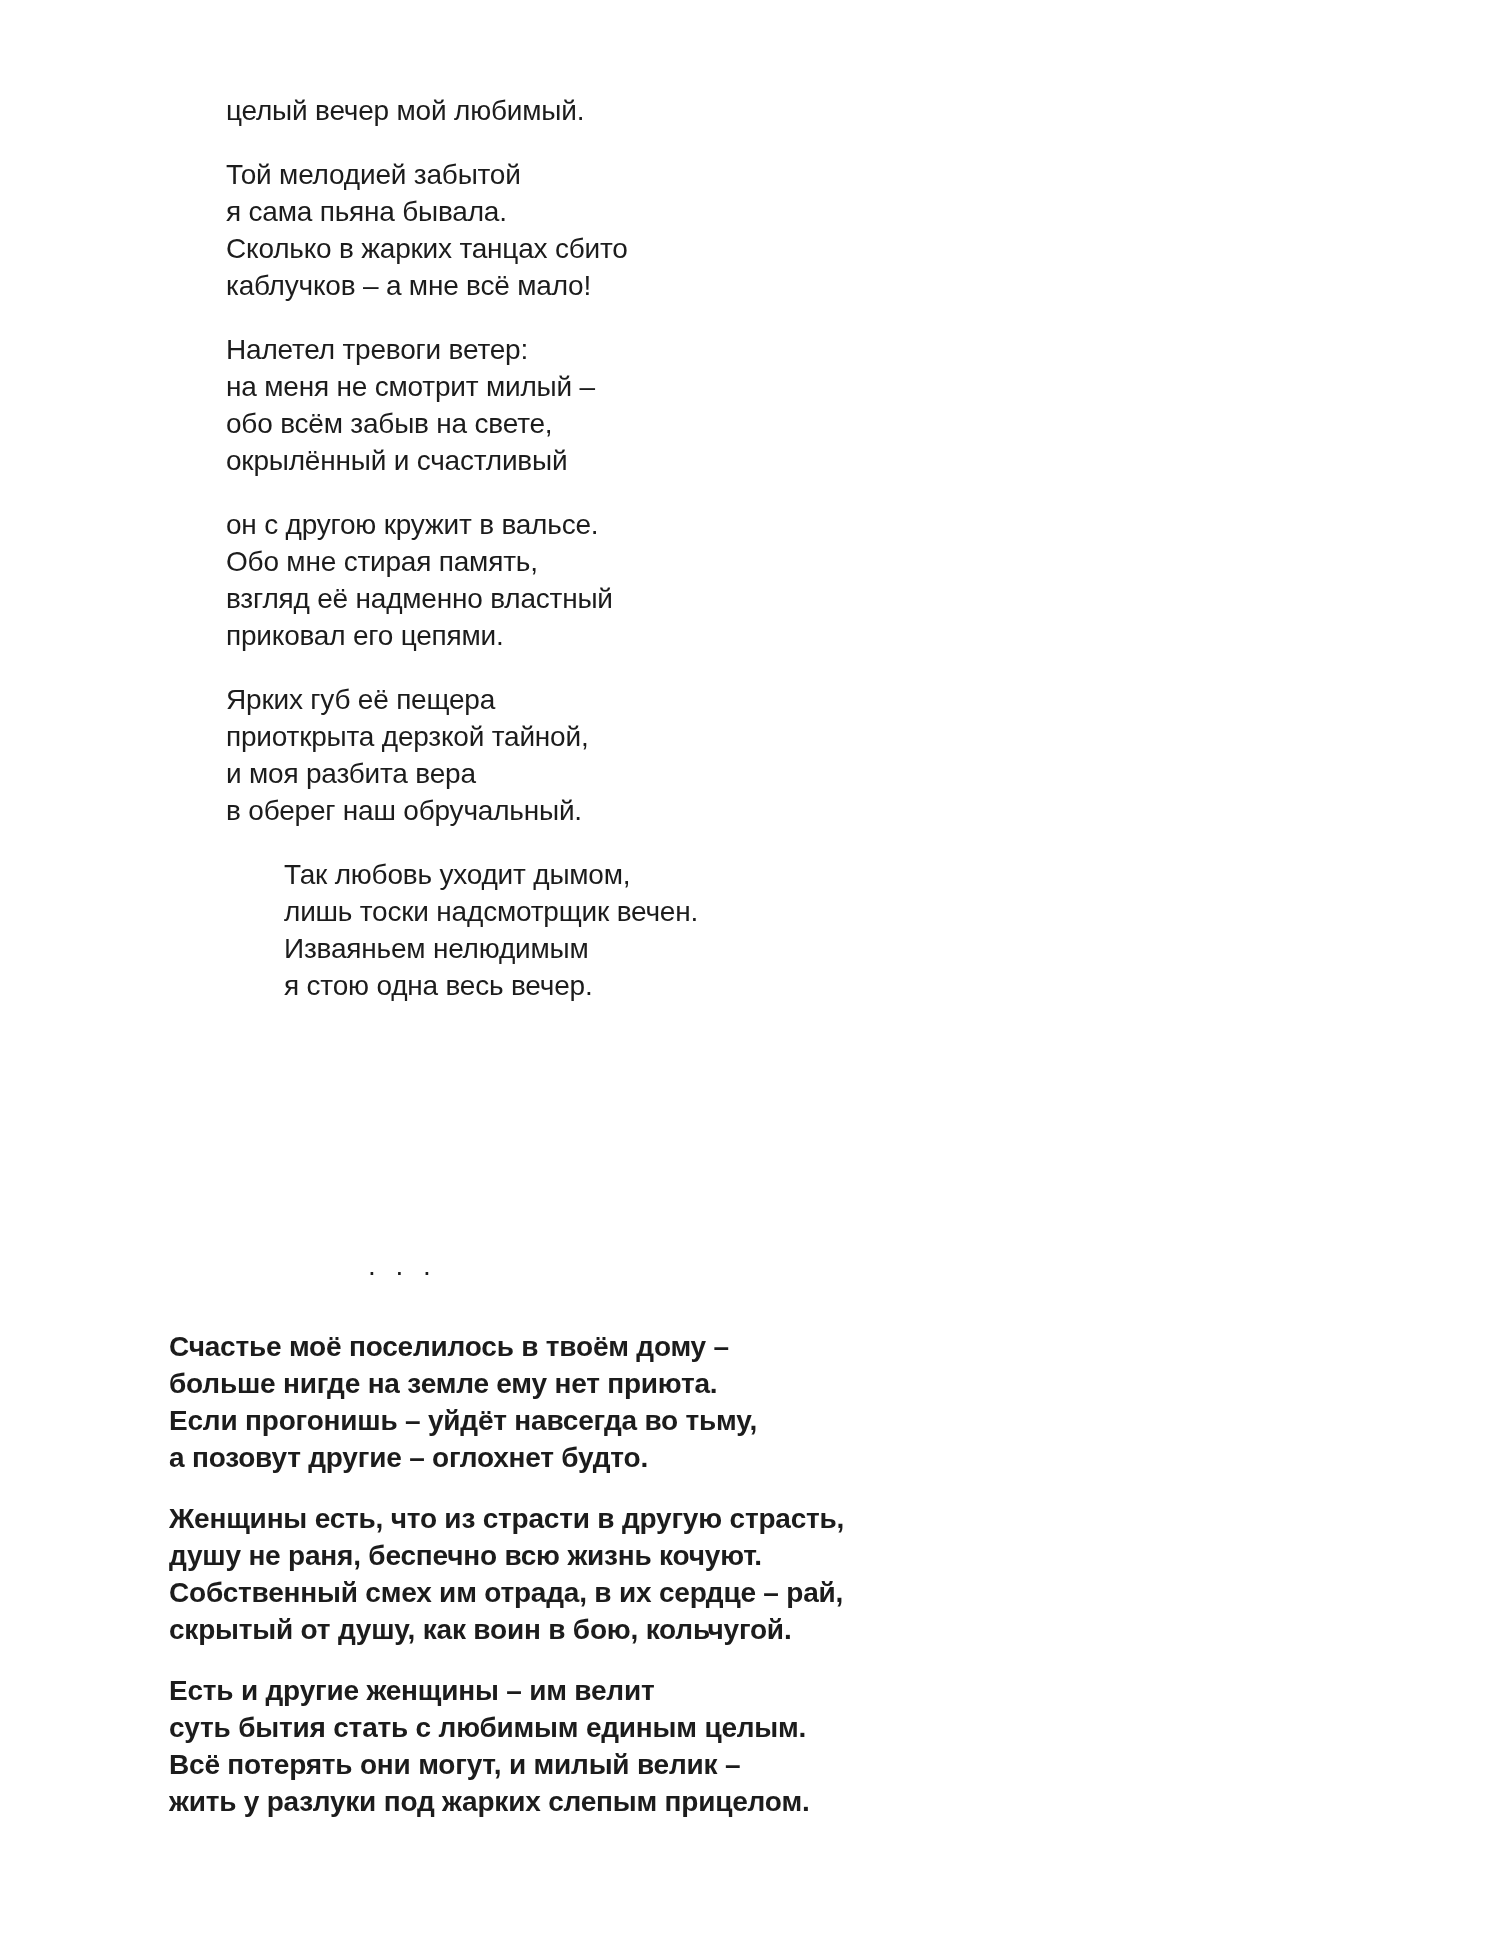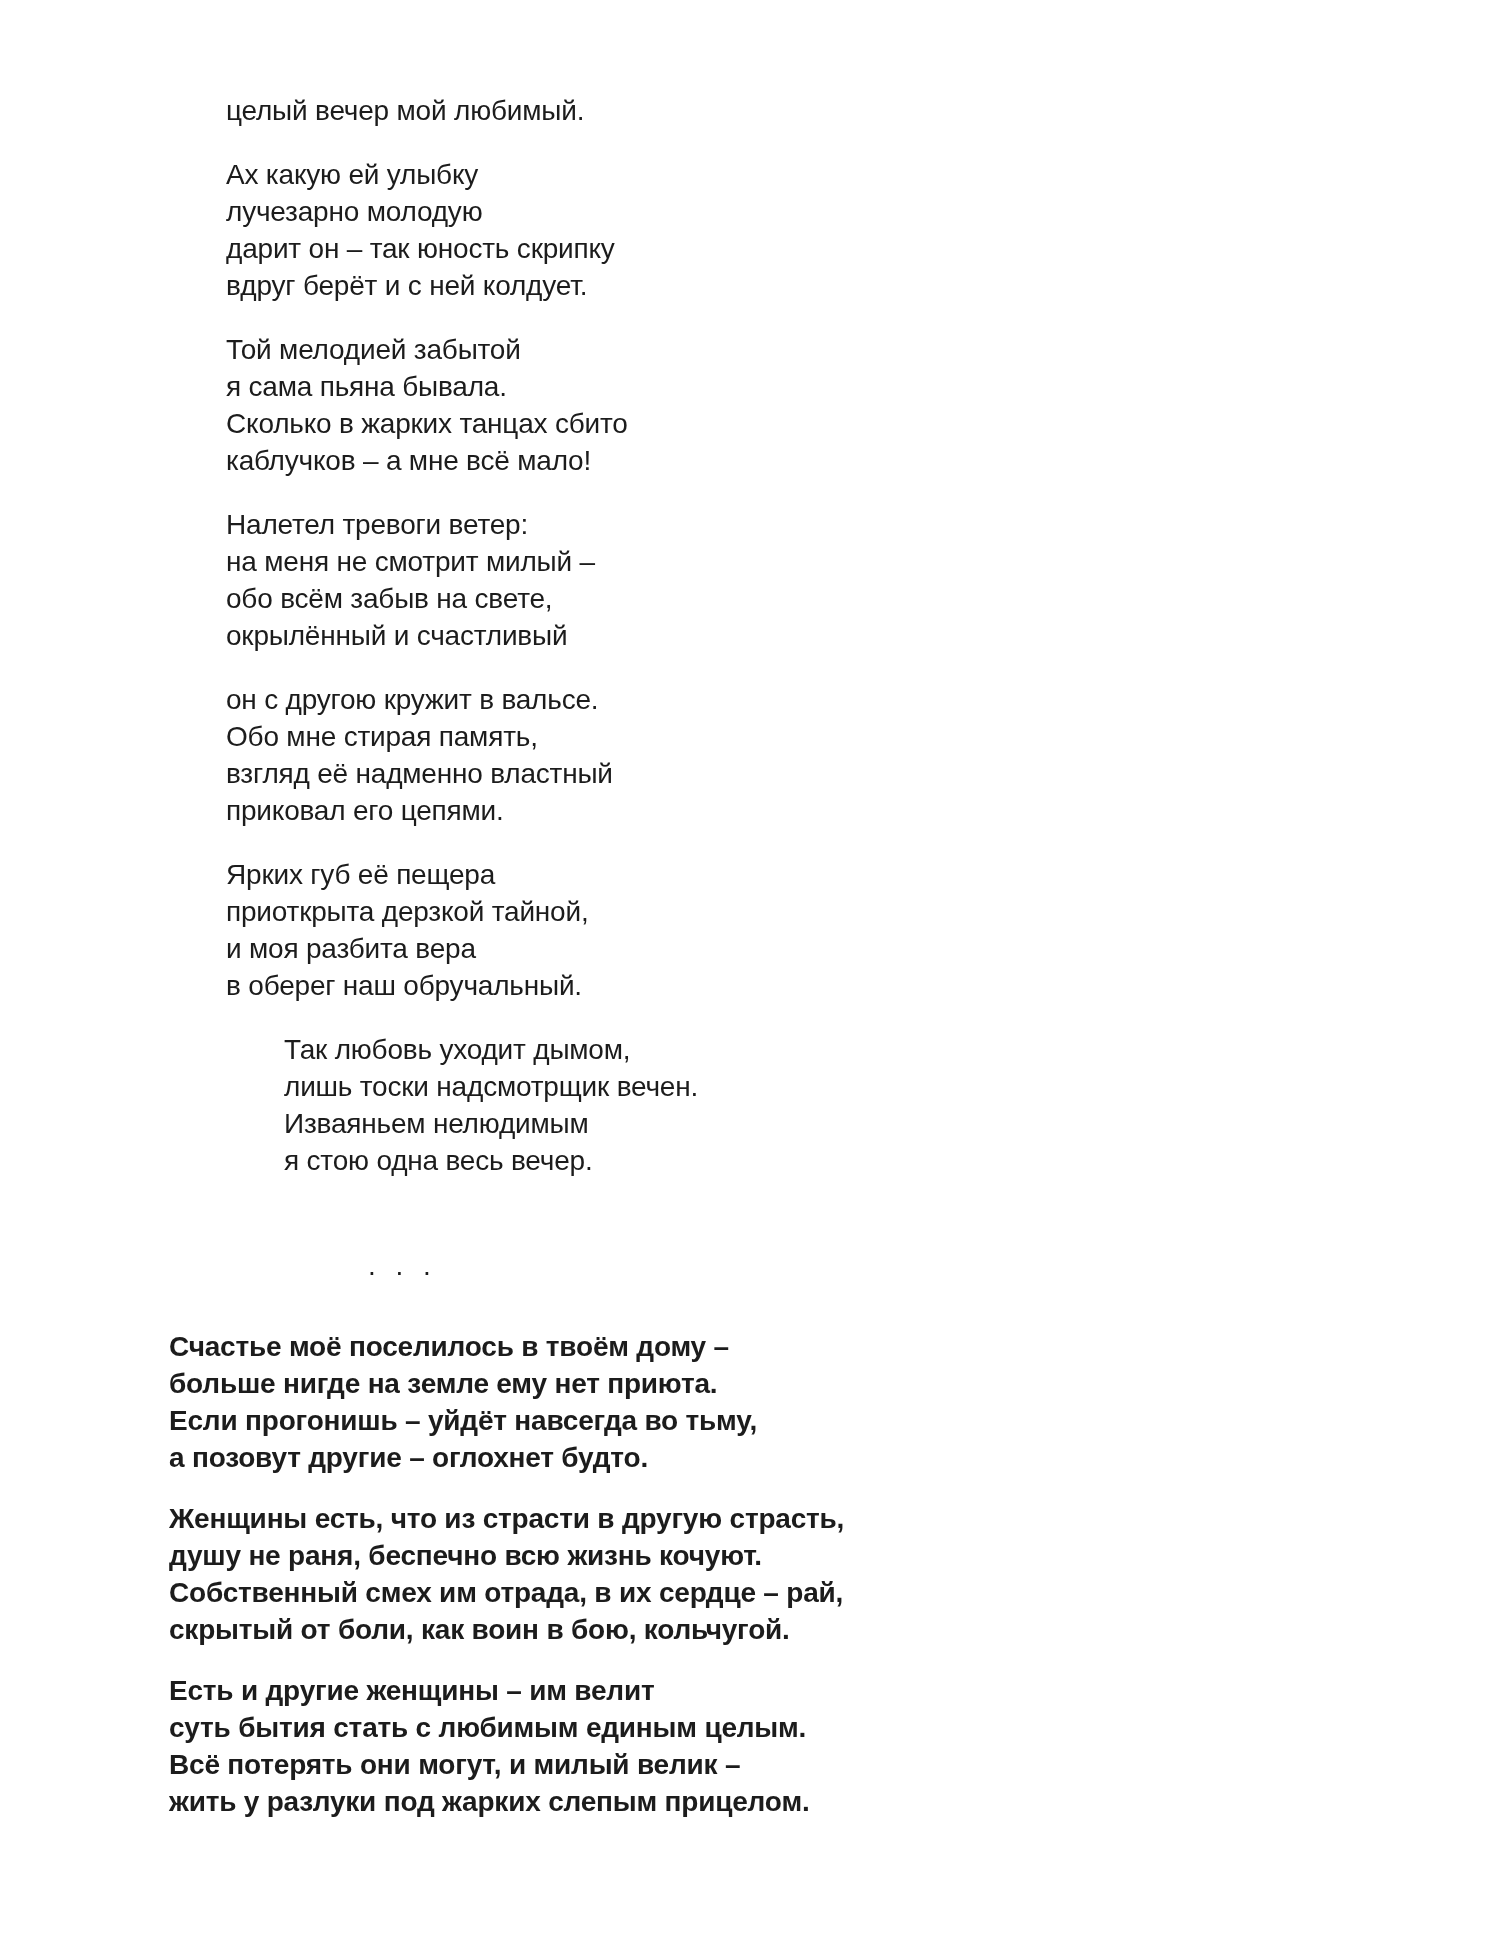--- a/index.html
+++ b/index.html
@@ -59,26 +59,20 @@
 </head>
 <body>
 
 <div class="page">
 
   <div class="poem poem-top">
     <p class="stanza">
       <span class="line">целый вечер мой любимый.</span>
     </p>
     <p class="stanza">
-      <span class="line">Ах какую ей улыбку</span>
-      <span class="line">лучезарно молодую</span>
-      <span class="line">дарит он – так юность скрипку</span>
-      <span class="line">вдруг берёт и с ней колдует.</span>
-    </p>
-    <p class="stanza">
       <span class="line">Той мелодией забытой</span>
       <span class="line">я сама пьяна бывала.</span>
       <span class="line">Сколько в жарких танцах сбито</span>
       <span class="line">каблучков – а мне всё мало!</span>
     </p>
     <p class="stanza">
       <span class="line">Налетел тревоги ветер:</span>
       <span class="line">на меня не смотрит милый –</span>
       <span class="line">обо всём забыв на свете,</span>
       <span class="line">окрылённый и счастливый</span>
@@ -109,21 +103,21 @@
     <p class="stanza">
       <span class="line">Счастье моё поселилось в твоём дому –</span>
       <span class="line">больше нигде на земле ему нет приюта.</span>
       <span class="line">Если прогонишь – уйдёт навсегда во тьму,</span>
       <span class="line">а позовут другие – оглохнет будто.</span>
     </p>
     <p class="stanza">
       <span class="line">Женщины есть, что из страсти в другую страсть,</span>
       <span class="line">душу не раня, беспечно всю жизнь кочуют.</span>
       <span class="line">Собственный смех им отрада, в их сердце – рай,</span>
-      <span class="line">скрытый от боли, как воин в бою, кольчугой.</span>
+      <span class="line">скрытый от душу, как воин в бою, кольчугой.</span>
     </p>
     <p class="stanza">
       <span class="line">Есть и другие женщины – им велит</span>
       <span class="line">суть бытия стать с любимым единым целым.</span>
       <span class="line">Всё потерять они могут, и милый велик –</span>
       <span class="line">жить у разлуки под жарких слепым прицелом.</span>
     </p>
   </div>
 
 </div>

